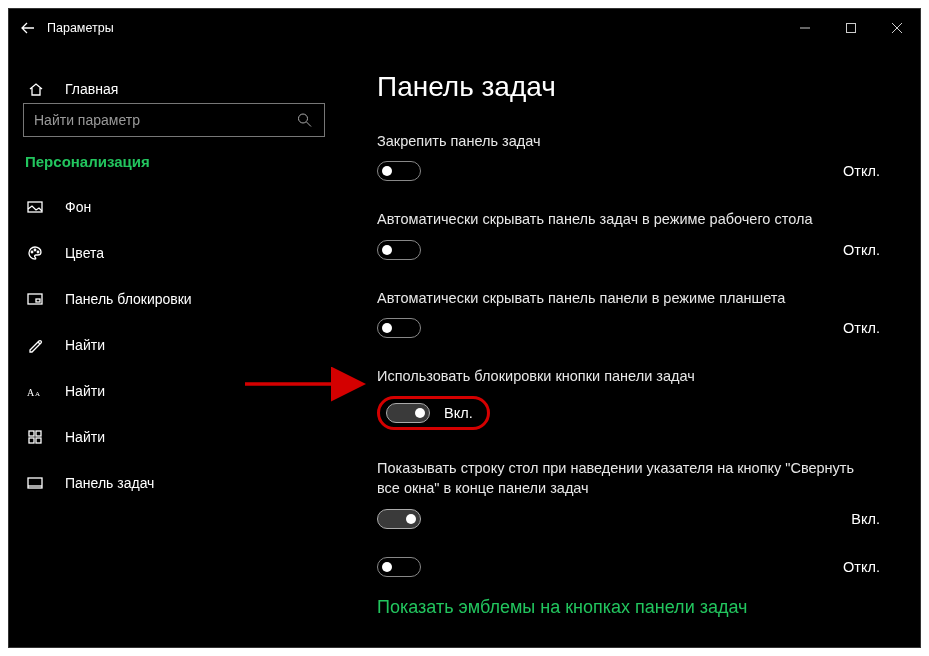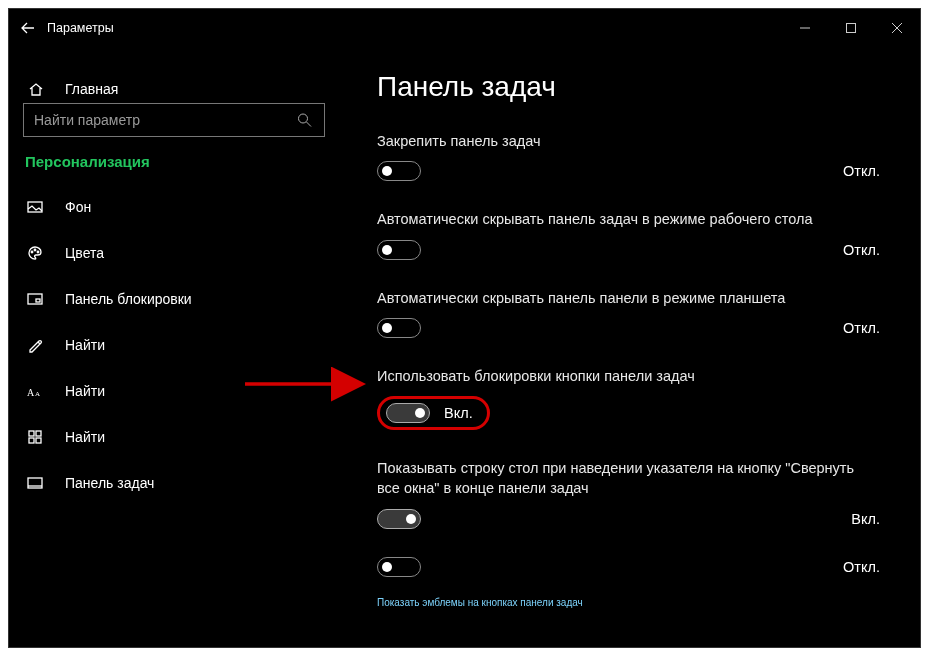--- a/index.html
+++ b/index.html
@@ -30,21 +30,21 @@
   .setting-label { font-size: 14.5px; line-height: 1.4; color: #e8e8e8; margin-bottom: 10px; max-width: 480px; }
   .toggle-row { display: flex; align-items: center; justify-content: space-between; }
   .toggle { width: 44px; height: 20px; border-radius: 10px; border: 1px solid #888; position: relative; cursor: pointer; }
   .toggle .knob { position: absolute; width: 10px; height: 10px; border-radius: 50%; background: #fff; top: 4px; left: 4px; }
   .toggle.on { background: #3a3a3a; border-color: #aaa; }
   .toggle.on .knob { left: auto; right: 4px; }
   .toggle-text { margin-left: 14px; font-size: 14.5px; }
   .highlight { display: inline-flex; align-items: center; border: 3px solid #d40000; border-radius: 18px; padding: 4px 14px 4px 6px; }
   .arrow { position: absolute; left: 234px; top: 363px; pointer-events: none; }
   .arrow svg { overflow: visible; }
-  .cutoff { color: #7dd3fc; font-size: 10px; }
+  .cutoff { color: #22c55e; font-size: 18px; }
   .icon svg { stroke: #fff; fill: none; stroke-width: 1.3; }
 </style>
 </head>
 <body>
 
 <div class="frame">
 
   <div class="titlebar">
     <div class="back">
       <svg width="14" height="14" viewBox="0 0 14 14">

